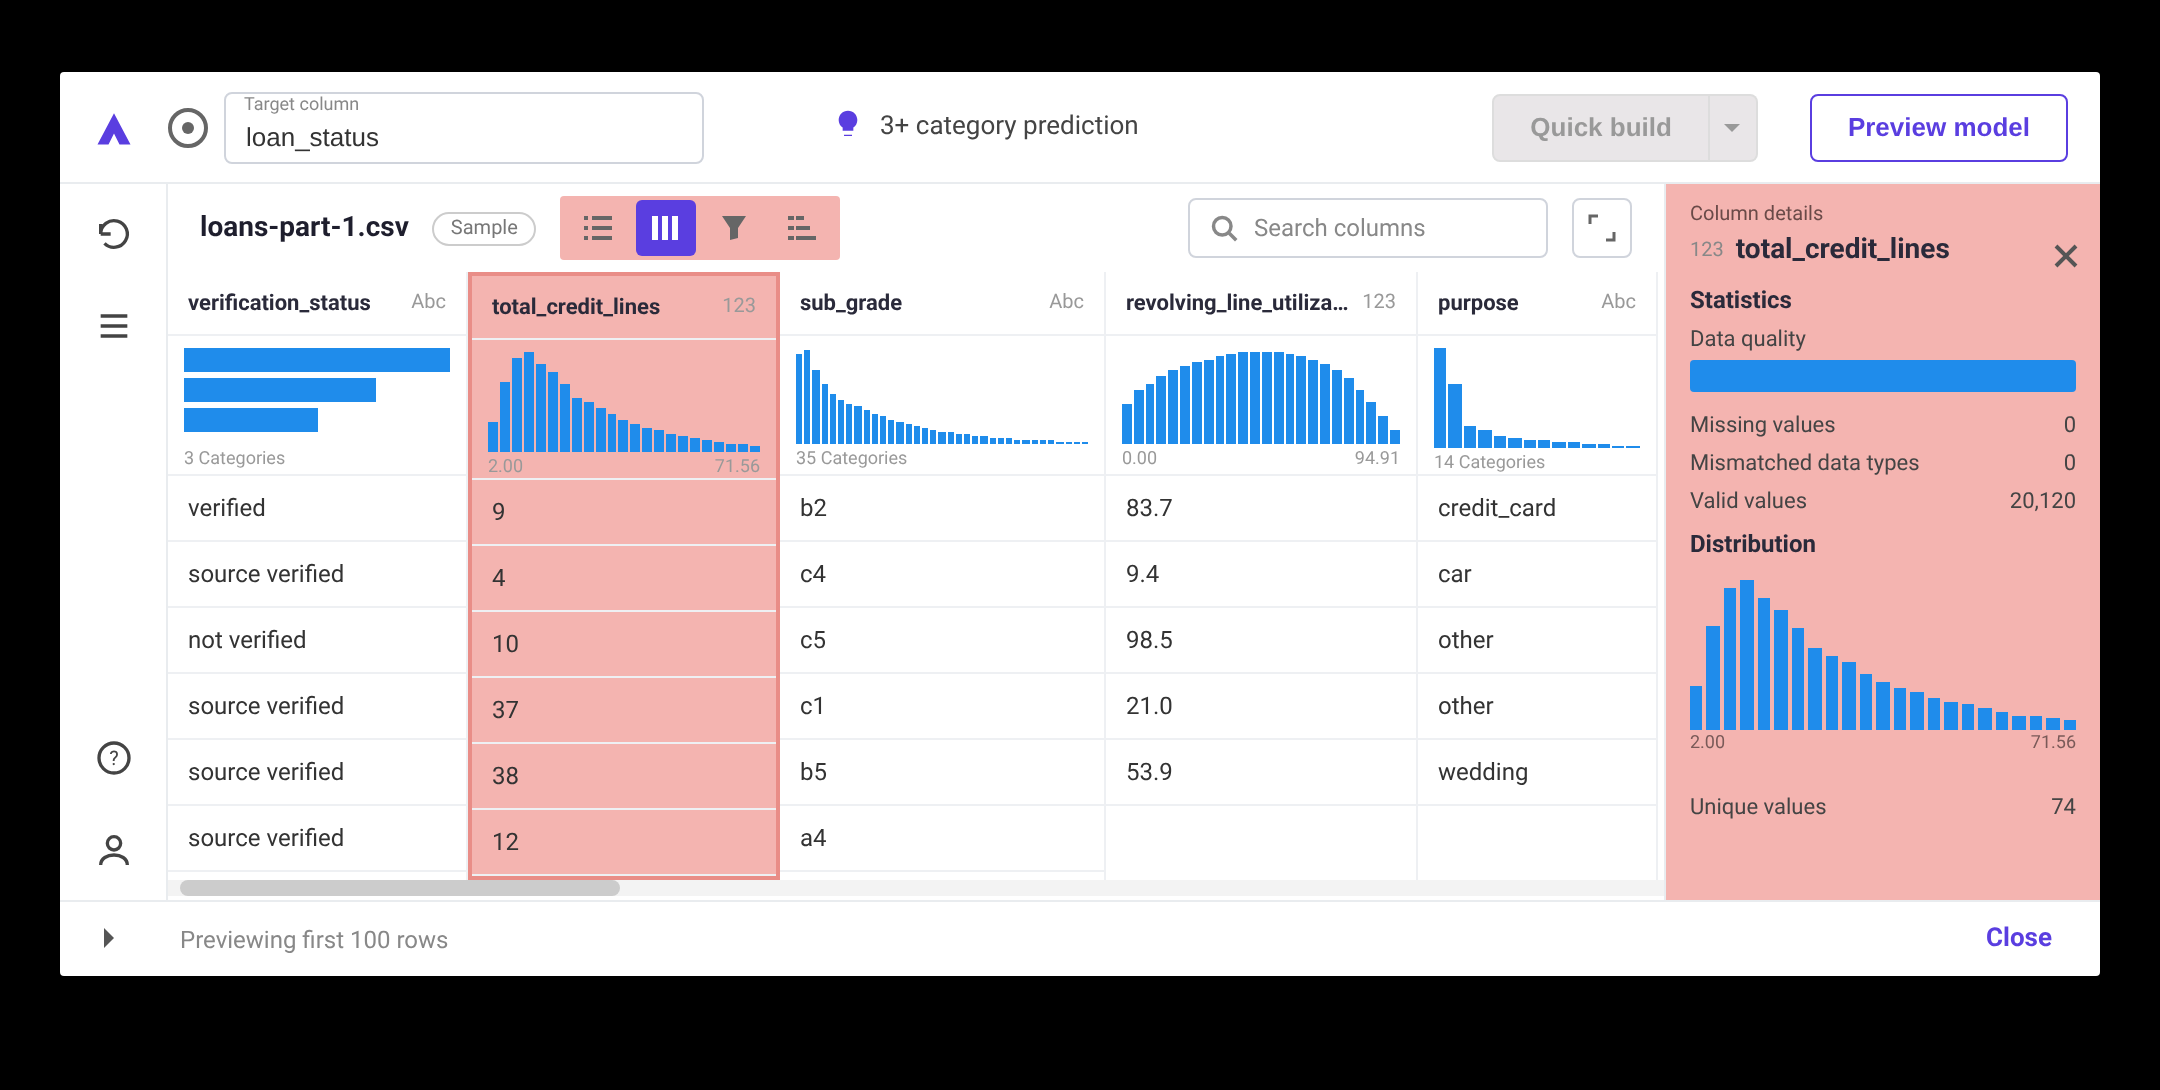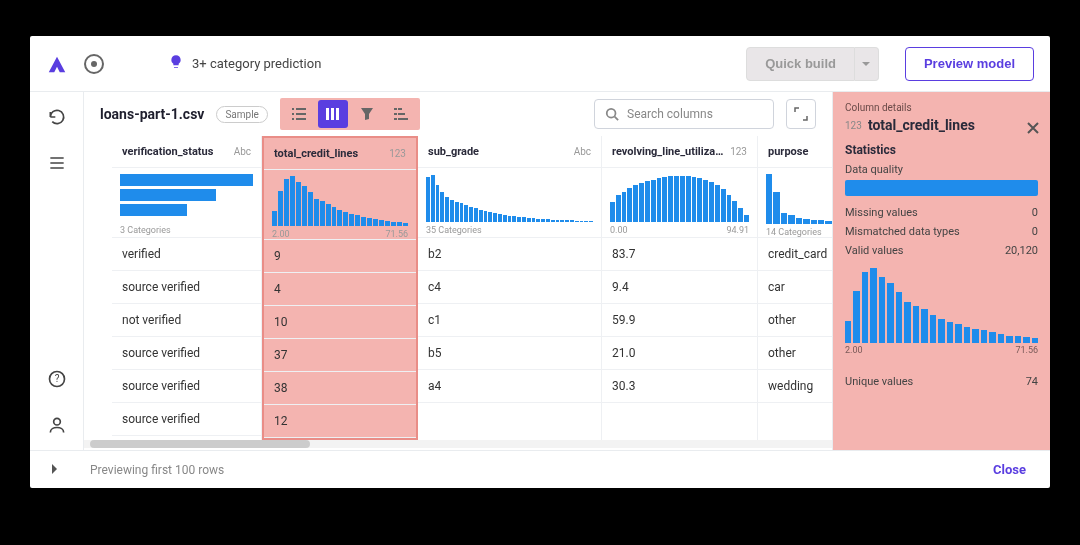--- a/index.html
+++ b/index.html
@@ -29,25 +29,25 @@
 .sample-badge { font-size: 10px; border: 1px solid #ccc; color: #777; padding: 2px 8px; border-radius: 10px; }
 .view-btns { display: flex; gap: 4px; padding: 4px; }
 .view-btn { width: 30px; height: 28px; display: flex; align-items: center; justify-content: center; border-radius: 3px; color: #666; cursor: pointer; }
 .view-btn.active { background: #5a3ee0; color: #fff; }
 .hl-toolbar { background: #f4b4b0; border-radius: 2px; padding: 2px 4px; }
 .tool-spacer { flex: 1; }
 .search-box { display: flex; align-items: center; gap: 8px; width: 180px; height: 30px; border: 1px solid #d0d4dc; border-radius: 4px; padding: 0 10px; color: #888; font-size: 12px; }
 .search-icon { width: 14px; height: 14px; }
 .expand-btn { width: 30px; height: 30px; border: 1px solid #d0d4dc; border-radius: 4px; display: flex; align-items: center; justify-content: center; color: #666; cursor: pointer; }
 .grid-wrap { flex: 1; overflow: auto; position: relative; }
-.grid { display: flex; min-width: 100%; margin-left: 28px; }
+.grid { display: flex; min-width: 100%; }
 .col { border-right: 1px solid #eef0f3; flex: 0 0 auto; display: flex; flex-direction: column; }
 .col-0 { width: 150px; }
 .col-1 { width: 156px; }
-.col-2 { width: 184px; }
+.col-2 { width: 163px; }
 .col-3 { width: 156px; }
 .col-4 { width: 120px; }
 .col-hl { background: #f4b4b0; border: 2px solid #e98d87; }
 .col-header { height: 32px; display: flex; align-items: center; justify-content: space-between; padding: 0 10px; font-size: 11px; font-weight: 700; color: #2a2a3a; border-bottom: 1px solid #eef0f3; }
 .col-type { font-size: 10px; color: #999; font-weight: 400; }
 .col-viz { height: 70px; border-bottom: 1px solid #eef0f3; padding: 6px 8px 2px 8px; display: flex; flex-direction: column; }
 .viz-chart { flex: 1; display: flex; align-items: flex-end; gap: 1px; }
 .viz-bar { background: #1f8ceb; }
 .viz-hbar { height: 12px; background: #1f8ceb; margin-bottom: 2px; }
 .viz-caption { display: flex; justify-content: space-between; font-size: 9px; color: #999; margin-top: 3px; }
@@ -77,20 +77,24 @@
 <div class="app-frame">
 
   <div class="top-bar">
     <div class="logo">
       <svg viewBox="0 0 24 24" width="22" height="22">
           <path fill="currentColor" d="M3 21 L12 4 L21 21 L15 21 L12 15 L9 21 Z"></path>
         </svg>
     </div>
     <div class="target-group">
       <span class="target-icon"></span>
+      <div class="field-wrap">
+        <span class="field-label">Target column</span>
+        <input class="target-input" value="loan_status" style="">
+      </div>
     </div>
     <div class="prediction-tag">
       <span class="bulb-icon">
         <svg width="16" height="16" viewBox="0 0 24 24">
             <path fill="currentColor" d="M9 21h6v-1H9v1zm3-19C8 2 5 5 5 9c0 2.4 1.2 4.5 3 5.7V17h8v-2.3c1.8-1.2 3-3.3 3-5.7 0-4-3-7-7-7z"></path>
           </svg>
       </span>
       <span>3+ category prediction</span>
     </div>
     <div class="top-spacer"></div>
@@ -287,20 +291,21 @@
                   <div class="viz-bar" style="height: 1.5px; flex: 1 1 0%;"></div>
                   <div class="viz-bar" style="height: 1.5px; flex: 1 1 0%;"></div>
                 </div>
                 <div class="viz-caption">
                   <span>35 Categories</span>
                   <span></span>
                 </div>
               </div>
               <div class="cell">b2</div>
               <div class="cell">c4</div>
+              <div class="cell">c5</div>
               <div class="cell">c1</div>
               <div class="cell">b5</div>
               <div class="cell">a4</div>
             </div>
             <div class="col col-3">
               <div class="col-header">
                 <span>revolving_line_utiliza…</span>
                 <span class="col-type">123</span>
               </div>
               <div class="col-viz">
@@ -330,23 +335,23 @@
                   <div class="viz-bar" style="height: 14px; flex: 1 1 0%;"></div>
                   <div class="viz-bar" style="height: 7.5px; flex: 1 1 0%;"></div>
                 </div>
                 <div class="viz-caption">
                   <span>0.00</span>
                   <span>94.91</span>
                 </div>
               </div>
               <div class="cell">83.7</div>
               <div class="cell">9.4</div>
-              <div class="cell">59.9</div>
+              <div class="cell">98.5</div>
               <div class="cell">21.0</div>
-              <div class="cell">30.3</div>
+              <div class="cell">53.9</div>
             </div>
             <div class="col col-4">
               <div class="col-header">
                 <span>purpose</span>
                 <span class="col-type">Abc</span>
               </div>
               <div class="col-viz">
                 <div class="viz-chart">
                   <div class="viz-bar" style="height: 50px; flex: 1 1 0%;"></div>
                   <div class="viz-bar" style="height: 32.5px; flex: 1 1 0%;"></div>
@@ -404,20 +409,21 @@
           <div class="stat-row">
             <span>Mismatched data types</span>
             <span>0</span>
           </div>
           <div class="stat-row">
             <span>Valid values</span>
             <span>20,120</span>
           </div>
         </div>
 
+      <div class="section-h">Distribution</div>
       <div class="dist-chart" id="dist-chart">
           <div class="viz-bar" style="height: 22.5px; flex: 1 1 0%;"></div>
           <div class="viz-bar" style="height: 52.5px; flex: 1 1 0%;"></div>
           <div class="viz-bar" style="height: 71.25px; flex: 1 1 0%;"></div>
           <div class="viz-bar" style="height: 75px; flex: 1 1 0%;"></div>
           <div class="viz-bar" style="height: 66px; flex: 1 1 0%;"></div>
           <div class="viz-bar" style="height: 60px; flex: 1 1 0%;"></div>
           <div class="viz-bar" style="height: 51px; flex: 1 1 0%;"></div>
           <div class="viz-bar" style="height: 41.25px; flex: 1 1 0%;"></div>
           <div class="viz-bar" style="height: 37.5px; flex: 1 1 0%;"></div>

